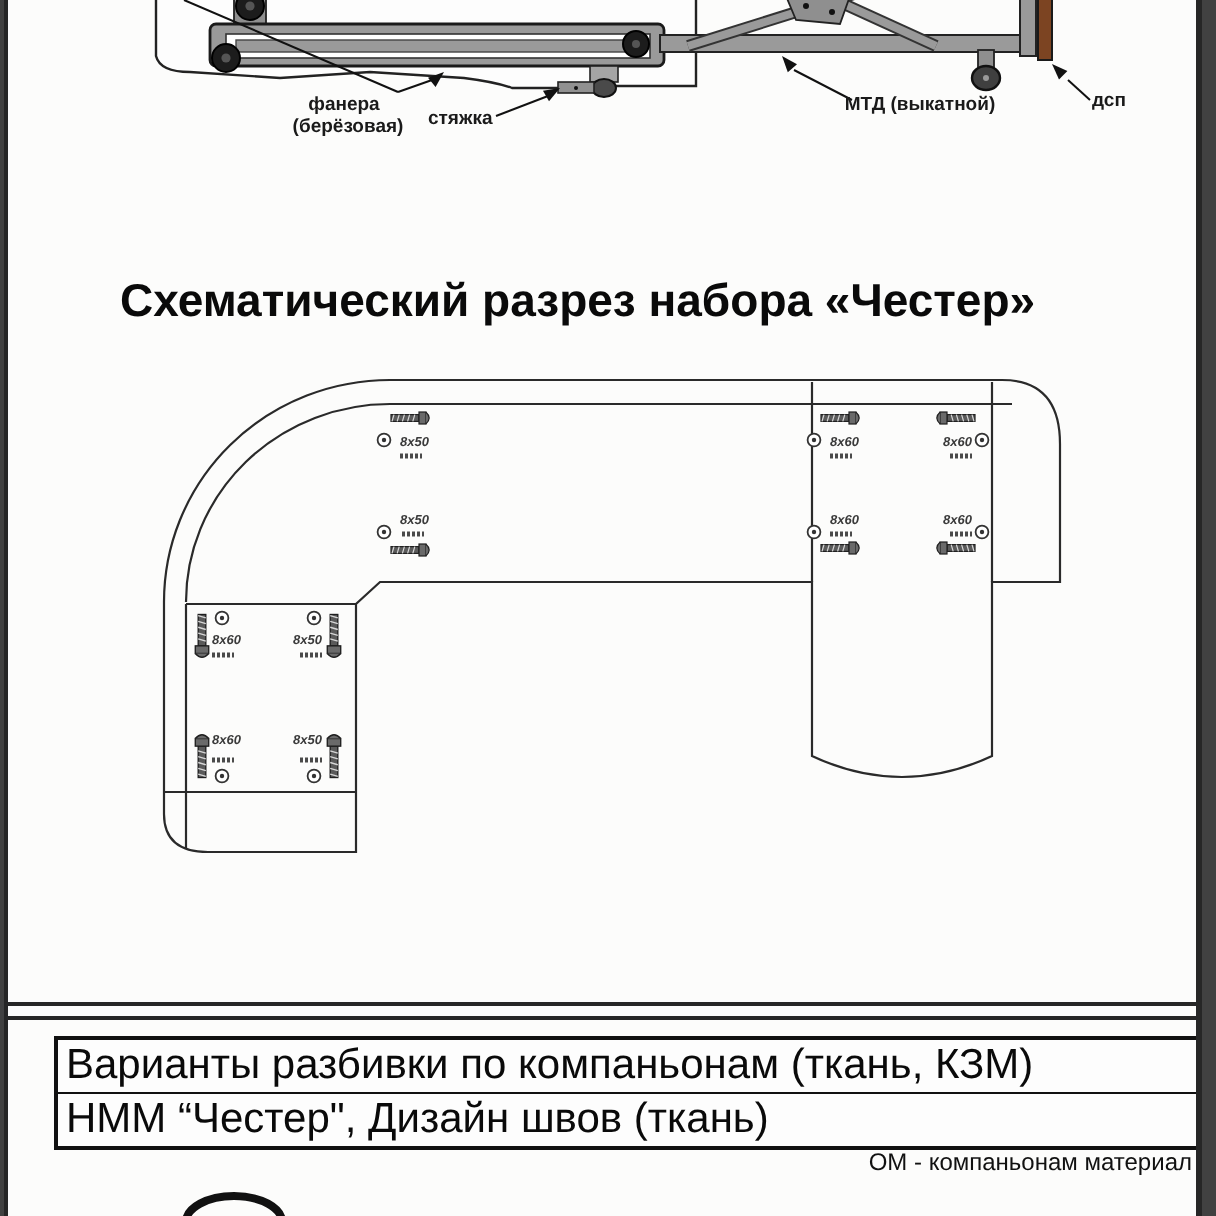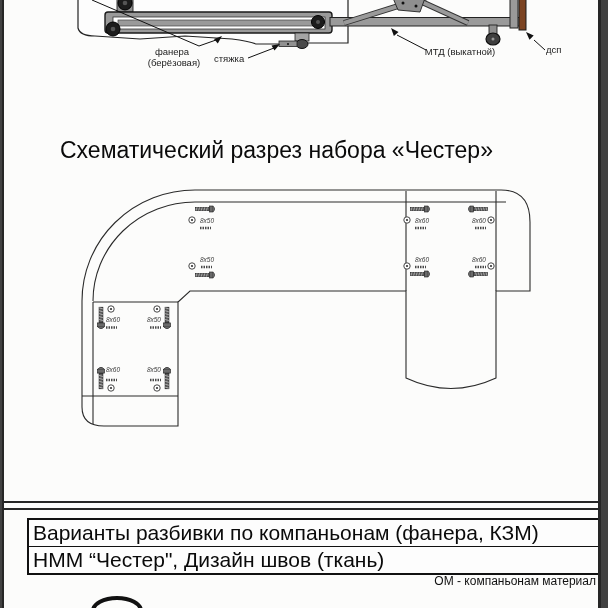--- a/index.html
+++ b/index.html
@@ -1,19 +1,19 @@
 <!DOCTYPE html>
 <html><head>
 <meta charset="utf-8">
 <style>
   html,body{margin:0;padding:0;}
   body{width:608px;height:608px;font-family:"Liberation Sans",sans-serif;}
   .stage{position:relative;width:608px;height:608px;background:#414141;overflow:hidden;}
   .sheet{position:absolute;background:#fcfcfb;}
-  .sheet1{left:4px;top:0;width:594px;height:554px;overflow:hidden;}
+  .sheet1{left:4px;top:0;width:594px;height:554px;overflow:hidden;font-weight:bold;}
   .sheet2{left:4px;top:510px;width:594px;height:98px;overflow:hidden;}
   .vline{position:absolute;background:#262626;}
   .hline{position:absolute;background:#262626;}
   .drawing{position:absolute;left:-4px;top:0;}
   .lbl{font-size:9.5px;fill:#1a1a1a;}
   .title-text{font-size:23px;fill:#0a0a0a;}
   .screwlbl{font-size:6.5px;font-style:italic;fill:#3a3a3a;}
   .infobox{position:absolute;left:23px;top:8px;width:569px;border:2px solid #111;background:#fdfdfd;}
   .inforow{height:26px;border-bottom:1.5px solid #111;display:flex;align-items:center;
            padding-left:4px;font-size:21px;color:#0a0a0a;white-space:nowrap;overflow:hidden;}
@@ -190,21 +190,21 @@
   </div>
 
   <div class="vline" style="left:2px;top:0;width:2px;height:608px;"></div>
   <div class="vline" style="left:598px;top:0;width:3px;height:608px;"></div>
   <div class="hline" style="left:2px;top:501px;width:599px;height:2px;"></div>
   <div class="hline" style="left:2px;top:508px;width:599px;height:2px;"></div>
 
   <div class="sheet sheet2">
     <div class="infobox">
       <div class="inforow">
-        <span>Варианты разбивки по компаньонам (фанера, КЗМ)</span>
+        <span>Варианты разбивки по компаньонам (ткань, КЗМ)</span>
       </div>
       <div class="inforow">
         <span>НММ “Честер", Дизайн швов (ткань)</span>
       </div>
     </div>
     <div class="om-caption">ОМ - компаньонам материал</div>
     <svg class="stamp" width="60" height="12" viewBox="0 0 60 12">
       <ellipse cx="29" cy="15" rx="24" ry="13" fill="none" stroke="#111" stroke-width="4"></ellipse>
     </svg>
   </div>

